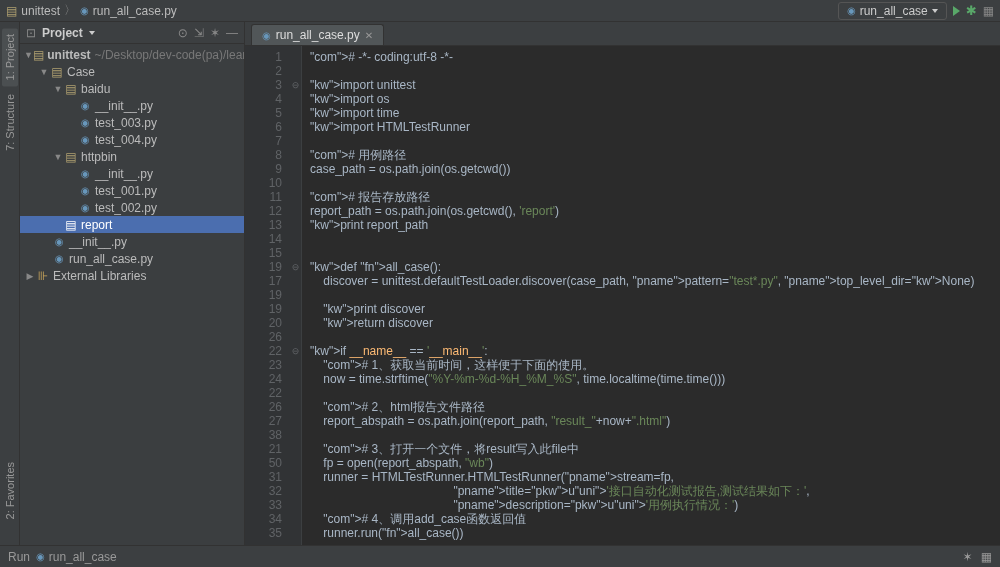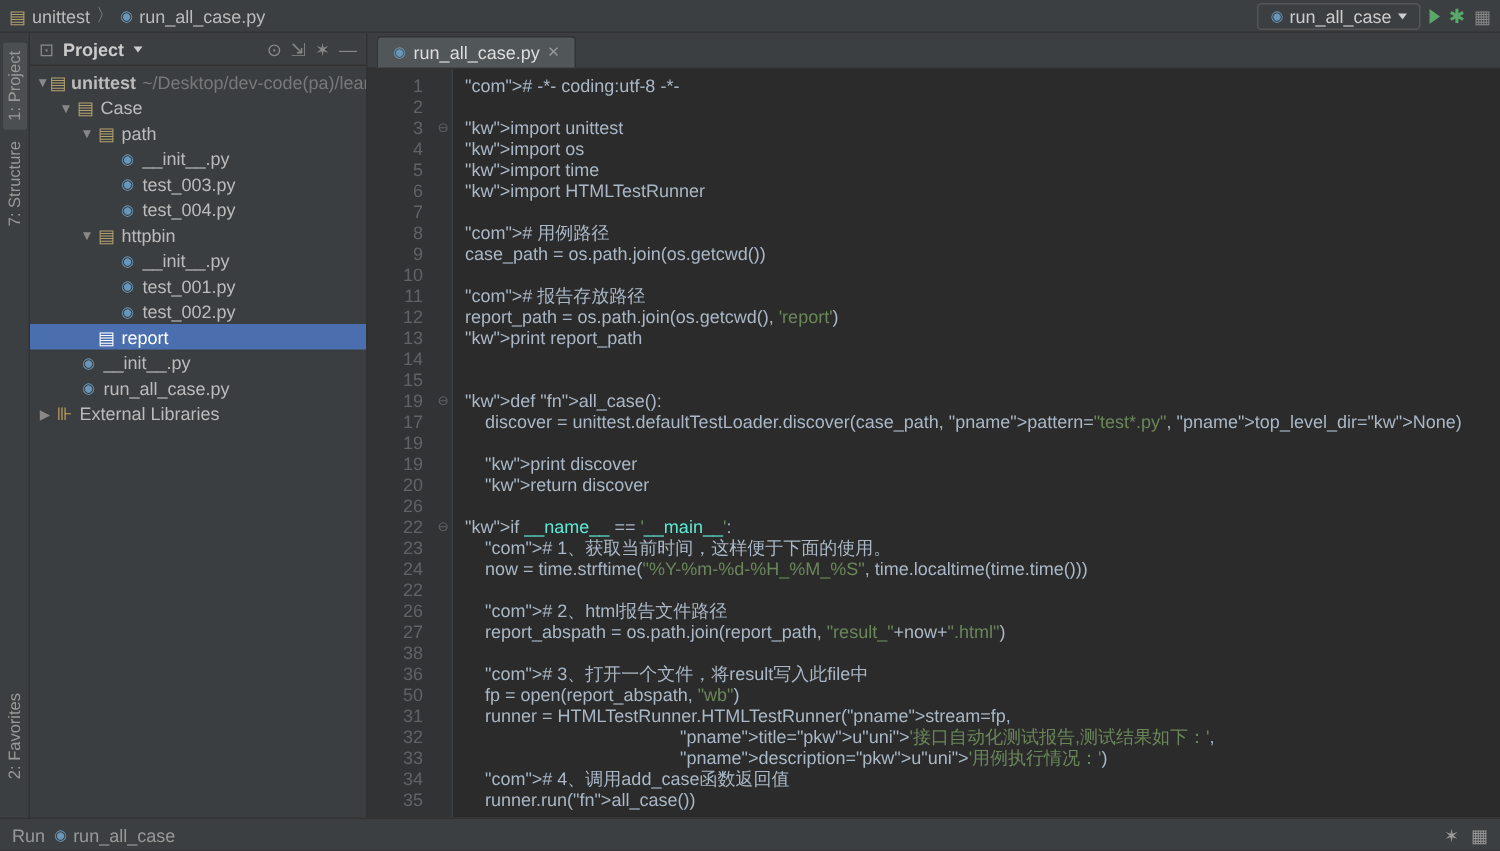--- a/index.html
+++ b/index.html
@@ -32,21 +32,21 @@
 .etab .close { color:#999; font-size:10px; }
 .crumbbar { height:18px; background:#3c3f41; display:flex; align-items:center; padding-left:10px; border-bottom:1px solid #323232; }
 .crumb-pill { background:#4b4f51; border:1px solid #555; border-radius:3px; padding:0 6px; color:#ccc; font-size:11px; }
 .editor-body { flex:1; display:flex; overflow:hidden; }
 .gutter { width:45px; background:#313335; color:#606366; text-align:right; padding:4px 8px 4px 0; line-height:14px; font-family:Menlo,Consolas,monospace; font-size:11px; }
 .gutter .gl { height:14px; position:relative; }
 .fold-bar { width:12px; background:#313335; border-right:1px solid #3c3f41; padding-top:4px; }
 .fold-bar .fm { height:14px; color:#606366; font-size:9px; text-align:center; line-height:14px; }
 .code { flex:1; padding:4px 0 4px 8px; font-family:Menlo,Consolas,monospace; font-size:11px; line-height:14px; white-space:pre; color:#a9b7c6; overflow:auto; }
 .code .cl { height:14px; }
-.kw { color:#5eead4;text-align:right; }
+.kw { color:#fdba74;text-align:right; }
 .str { color:#6a8759; }
 .statusbar { position:absolute; bottom:0; left:0; right:0; height:22px; background:#3c3f41; border-top:1px solid #323232; display:flex; align-items:center; padding:0 8px; color:#999; font-size:11px; }
 .statusbar .sb-right { margin-left:auto; display:flex; gap:8px; align-items:center; }
 .folder-ico { color:#b0a070; }
 .py-ico { color:#6897bb; font-size:10px; }
 .dropdown-arrow { border-left:3px solid transparent; border-right:3px solid transparent; border-top:4px solid #ccc; }
 </style>
 </head>
 <body>
 
@@ -98,21 +98,21 @@
           <span class="dim" style="margin-left:4px">~/Desktop/dev-code(pa)/lear</span>
         </div>
       <div class="node" style="padding-left:18px">
           <span class="arrow">▼</span>
           <span class="ficon folder-ico">▤</span>
           <span>Case</span>
         </div>
       <div class="node" style="padding-left:32px">
           <span class="arrow">▼</span>
           <span class="ficon folder-ico">▤</span>
-          <span>path</span>
+          <span>baidu</span>
         </div>
       <div class="node" style="padding-left:58px">
           <span class="ficon py-ico">◉</span>
           <span>__init__.py</span>
         </div>
       <div class="node" style="padding-left:58px">
           <span class="ficon py-ico">◉</span>
           <span>test_003.py</span>
         </div>
       <div class="node" style="padding-left:58px">
@@ -188,21 +188,21 @@
           <div class="gl">19</div>
           <div class="gl">20</div>
           <div class="gl">26</div>
           <div class="gl">22</div>
           <div class="gl">23</div>
           <div class="gl">24</div>
           <div class="gl">22</div>
           <div class="gl">26</div>
           <div class="gl">27</div>
           <div class="gl">38</div>
-          <div class="gl">36</div>
+          <div class="gl">21</div>
           <div class="gl">50</div>
           <div class="gl">31</div>
           <div class="gl">32</div>
           <div class="gl">33</div>
           <div class="gl">34</div>
           <div class="gl">35</div>
         </div>
       <div class="fold-bar">
           <div class="fm"></div>
           <div class="fm"></div>

